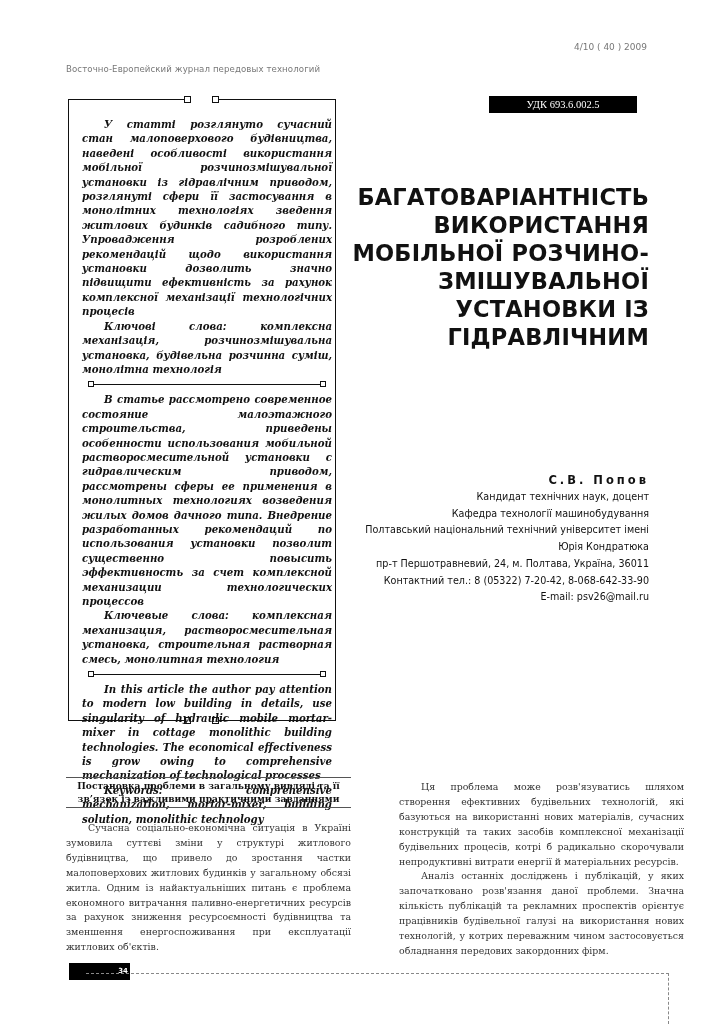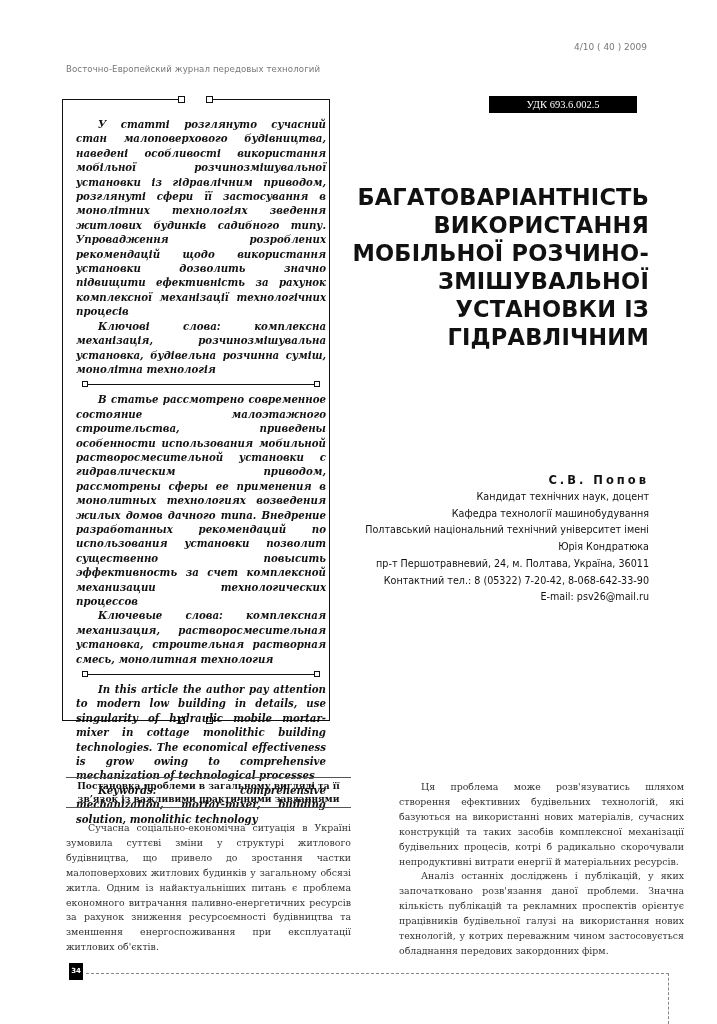--- a/index.html
+++ b/index.html
@@ -1,20 +1,20 @@
 <!DOCTYPE html>
 <html><head>
   <meta charset="utf-8">
   <style>
     html, body { margin: 0; padding: 0; background: #ffffff; }
     body { width: 717px; height: 1024px; position: relative; overflow: hidden; color: #111; }
     .hdr-left { position: absolute; left: 66px; top: 57px; font-family: "DejaVu Sans", sans-serif; font-size: 8.6px; color: #777; letter-spacing: 0.1px; margin-top: 7px; }
     .hdr-right { position: absolute; right: 70px; top: 42px; font-family: "DejaVu Sans", sans-serif; font-size: 9px; color: #777; }
 
-    .abs-box { position: absolute; left: 62px; top: 99px; width: 268px; height: 622px; }
+    .abs-box { position: absolute; left: 68px; top: 99px; width: 268px; height: 622px; }
     .frame-line { position: absolute; background: #111; }
     .marker { position: absolute; width: 5px; height: 5px; border: 1px solid #111; background: #fff; }
     .abs-content { position: absolute; left: 14px; top: 18px; width: 250px; font-family: "DejaVu Serif", serif; font-style: italic; font-weight: bold; font-size: 10.2px; line-height: 14.4px; text-align: justify; color: #111; }
     .abs-content p { margin: 0; text-indent: 22px; }
     .sep { position: relative; height: 12px; margin: 2px 6px 2px 6px; }
     .sep .ln { position: absolute; left: 4px; right: 4px; top: 6px; height: 1px; background: #111; }
     .sep .mk { position: absolute; top: 3px; width: 4px; height: 4px; border: 1px solid #111; background: #fff; }
 
     .udk { position: absolute; left: 489px; top: 96px; width: 148px; height: 17px; background: #000; color: #fff; font-family: "Liberation Serif", serif; font-size: 10.5px; line-height: 17px; text-align: center; }
 
@@ -25,21 +25,21 @@
     .author .name { font-weight: bold; font-size: 11.5px; letter-spacing: 3px; line-height: 17px; }
     .author .line { font-size: 9.6px; line-height: 16.7px; white-space: nowrap; }
 
     .sec-head { position: absolute; left: 66px; top: 777px; width: 285px; border-top: 1.5px solid #555; border-bottom: 1.5px solid #555; padding: 2px 0 2px 0; text-align: center; font-family: "DejaVu Serif", serif; font-weight: bold; font-size: 9.1px; line-height: 12.5px; color: #111; }
 
     .col { position: absolute; font-family: "DejaVu Serif", serif; font-size: 9.4px; line-height: 14.9px; text-align: justify; color: #333; }
     .col p { margin: 0; text-indent: 22px; }
     .col-left { left: 66px; top: 821px; width: 285px; }
     .col-right { left: 367px; top: 780px; width: 285px; margin-left: 32px; }
 
-    .page-no { position: absolute; left: 69px; top: 963px; width: 14px; height: 17px; background: #000; color: #fff; font-family: "DejaVu Sans", sans-serif; font-weight: bold; font-size: 7px; line-height: 17px; text-align: center; }
+    .page-no { position: absolute; left: 69px; top: 963px; width: 14px; height: 17px; background: #000; color: #fff; font-family: "DejaVu Sans", sans-serif; font-weight: bold; font-size: 7px; line-height: 17px; text-align: center; padding-left: 47px; }
     .foot-dash { position: absolute; left: 86px; top: 973px; width: 583px; border-top: 1px dashed #888; }
     .foot-dash-v { position: absolute; left: 668px; top: 973px; height: 51px; border-left: 1px dashed #888; }
   </style>
 </head>
 <body>
 
 <div class="hdr-left">Восточно-Европейский журнал передовых технологий</div>
 <div class="hdr-right">4/10 ( 40 ) 2009</div>
 
 <div class="abs-box">

